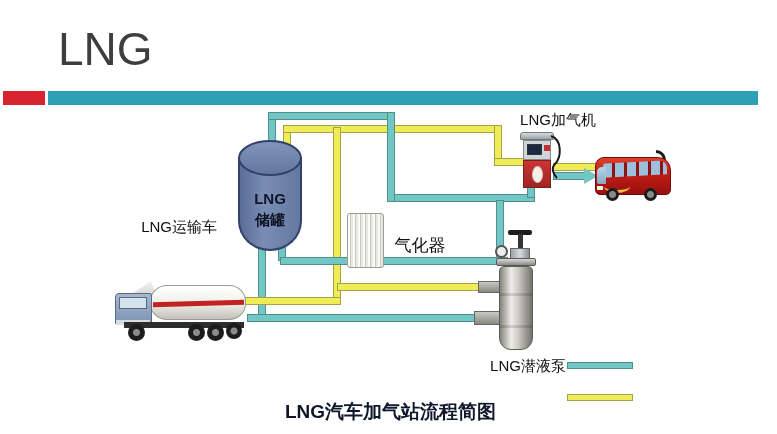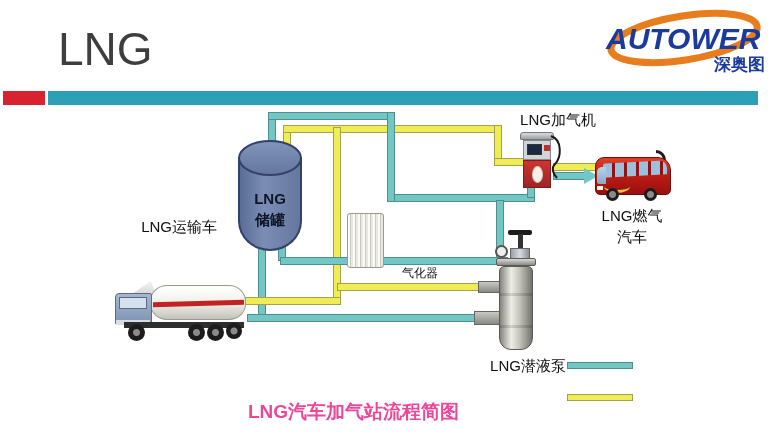--- a/index.html
+++ b/index.html
@@ -74,42 +74,35 @@
   .bus .bbody{position:absolute;left:1px;top:7px;width:76px;height:38px;box-sizing:border-box;
     background:linear-gradient(180deg,#e04028 0%,#c01c14 45%,#981010 100%);border:1px solid #6e0c0c;border-radius:9px 13px 5px 5px;}
   .bus .winband{position:absolute;left:7px;top:4px;width:64px;height:14px;border-radius:2px 8px 0 0;transform:skewY(-3deg);
     background:repeating-linear-gradient(90deg,#9cc0dc 0 9px,#8c1414 9px 12px);}
   .bus .shield{position:absolute;left:1px;top:9px;width:9px;height:17px;background:linear-gradient(#b8d4e8,#88a8c8);border-radius:5px 0 0 2px;}
   .bus .decal{position:absolute;left:8px;top:22px;width:26px;height:10px;border-bottom:3px solid #f0c040;border-radius:50%;}
   .bus .hlight{position:absolute;left:1px;top:28px;width:6px;height:4px;background:#f0f0e0;}
 
   
   .lbl{position:absolute;z-index:6;font-weight:normal;color:#101010;text-align:center;line-height:21px;}
-  .f15{font-size:15px;} .f16{font-size:12px;margin-top:28px;}
-  .caption{position:absolute;left:248px;top:399px;width:285px;z-index:6;font-weight:bold;font-size:19px;color:#ec4899;text-align:left;}
+  .f15{font-size:15px;} .f16{font-size:17px;}
+  .caption{position:absolute;left:248px;top:399px;width:285px;z-index:6;font-weight:bold;font-size:19px;color:#0f172a;text-align:center;}
   .lg-swatch{position:absolute;width:66px;height:7px;box-sizing:border-box;z-index:6;}
   .lg-liq{left:567px;top:362px;background:#72c6c3;border:1px solid #4f8f8d;}
   .lg-gas{left:567px;top:394px;background:#efec55;border:1px solid #a3a24e;}
 </style>
 </head>
 <body>
 
 <div class="slide">
 
   <div class="title">
     <span class="t-latin">LNG</span>
   </div>
 
-  <div class="logo">
-    <svg width="176" height="76" viewBox="0 0 176 76">
-      <ellipse cx="86" cy="32" rx="74" ry="22" fill="none" stroke="#e87d1e" stroke-width="7" transform="rotate(-9 86 32)"></ellipse>
-      <text x="8" y="43" font-family="Liberation Sans, sans-serif" font-size="30" font-weight="bold" font-style="italic" fill="#1b3a9e">AUTOWER</text>
-      <text x="116" y="64" font-family="Liberation Sans, sans-serif" font-size="17" font-weight="bold" fill="#1b3a9e">深奥图</text>
-    </svg>
-  </div>
 
   <div class="bar-red"></div>
   <div class="bar-teal"></div>
 
   <div style="position:absolute;inset:0;">
 
     <div class="p liq" style="left:268px;top:112px;width:8px;height:40px;"></div>
     <div class="p liq" style="left:268px;top:112px;width:127px;height:8px;"></div>
     <div class="p liq z3" style="left:387px;top:112px;width:8px;height:90px;"></div>
     <div class="p liq" style="left:387px;top:194px;width:148px;height:8px;"></div>
@@ -192,24 +185,20 @@
         <div class="decal"></div>
         <div class="hlight"></div>
       </div>
       <div class="wh" style="left:12px;top:38px;width:13px;height:13px;"></div>
       <div class="wh" style="left:50px;top:38px;width:13px;height:13px;"></div>
     </div>
 
     <div class="lbl f15" style="left:133px;top:216px;width:84px;text-align:right;">LNG运输车</div>
     <div class="lbl f16" style="left:391px;top:235px;width:58px;">气化器</div>
     <div class="lbl f15" style="left:514px;top:109px;width:88px;">LNG加气机</div>
-    <div class="lbl f15" style="left:596px;top:205px;width:72px;">
-      <div>LNG燃气</div>
-      <div>汽车</div>
-    </div>
     <div class="lbl f15" style="left:486px;top:355px;width:84px;">LNG潜液泵</div>
 
     <div class="lg-swatch lg-liq"></div>
     <div class="lg-swatch lg-gas"></div>
 
     <div class="caption">LNG汽车加气站流程简图</div>
   </div>
 </div>
 
 </body></html>

